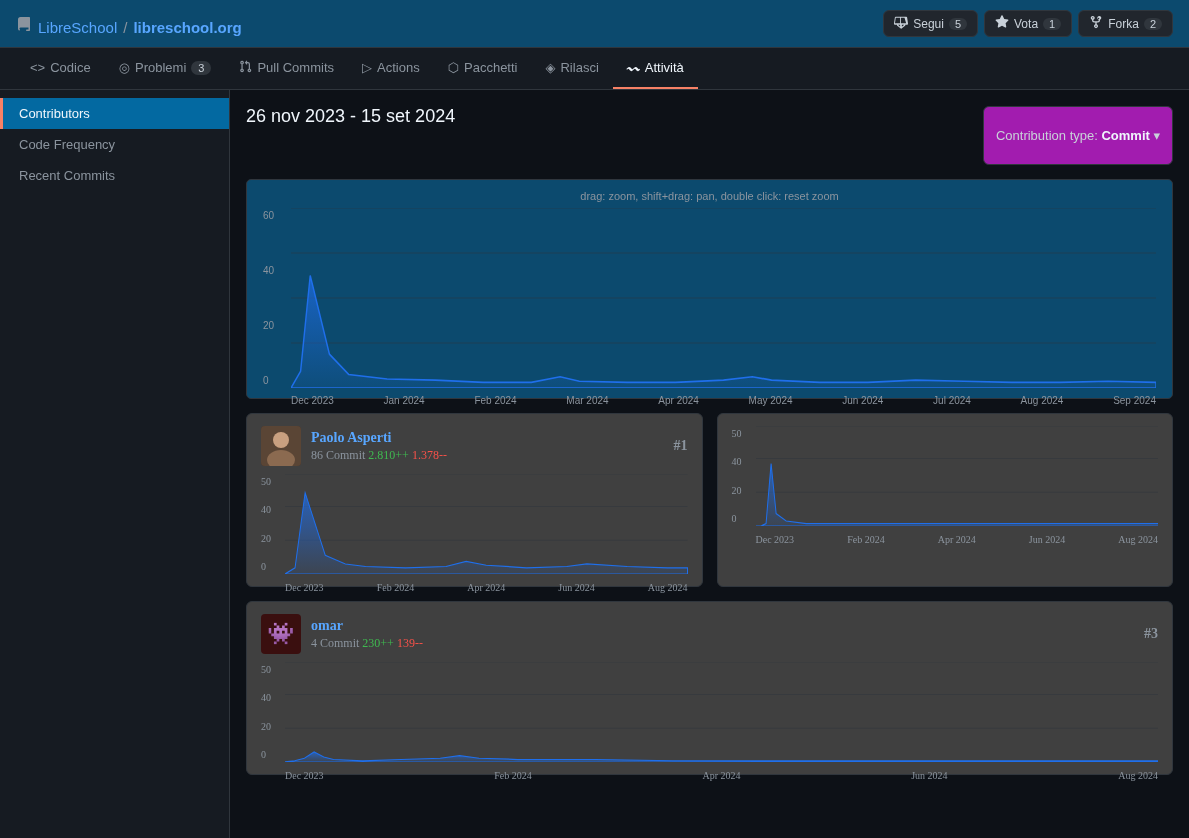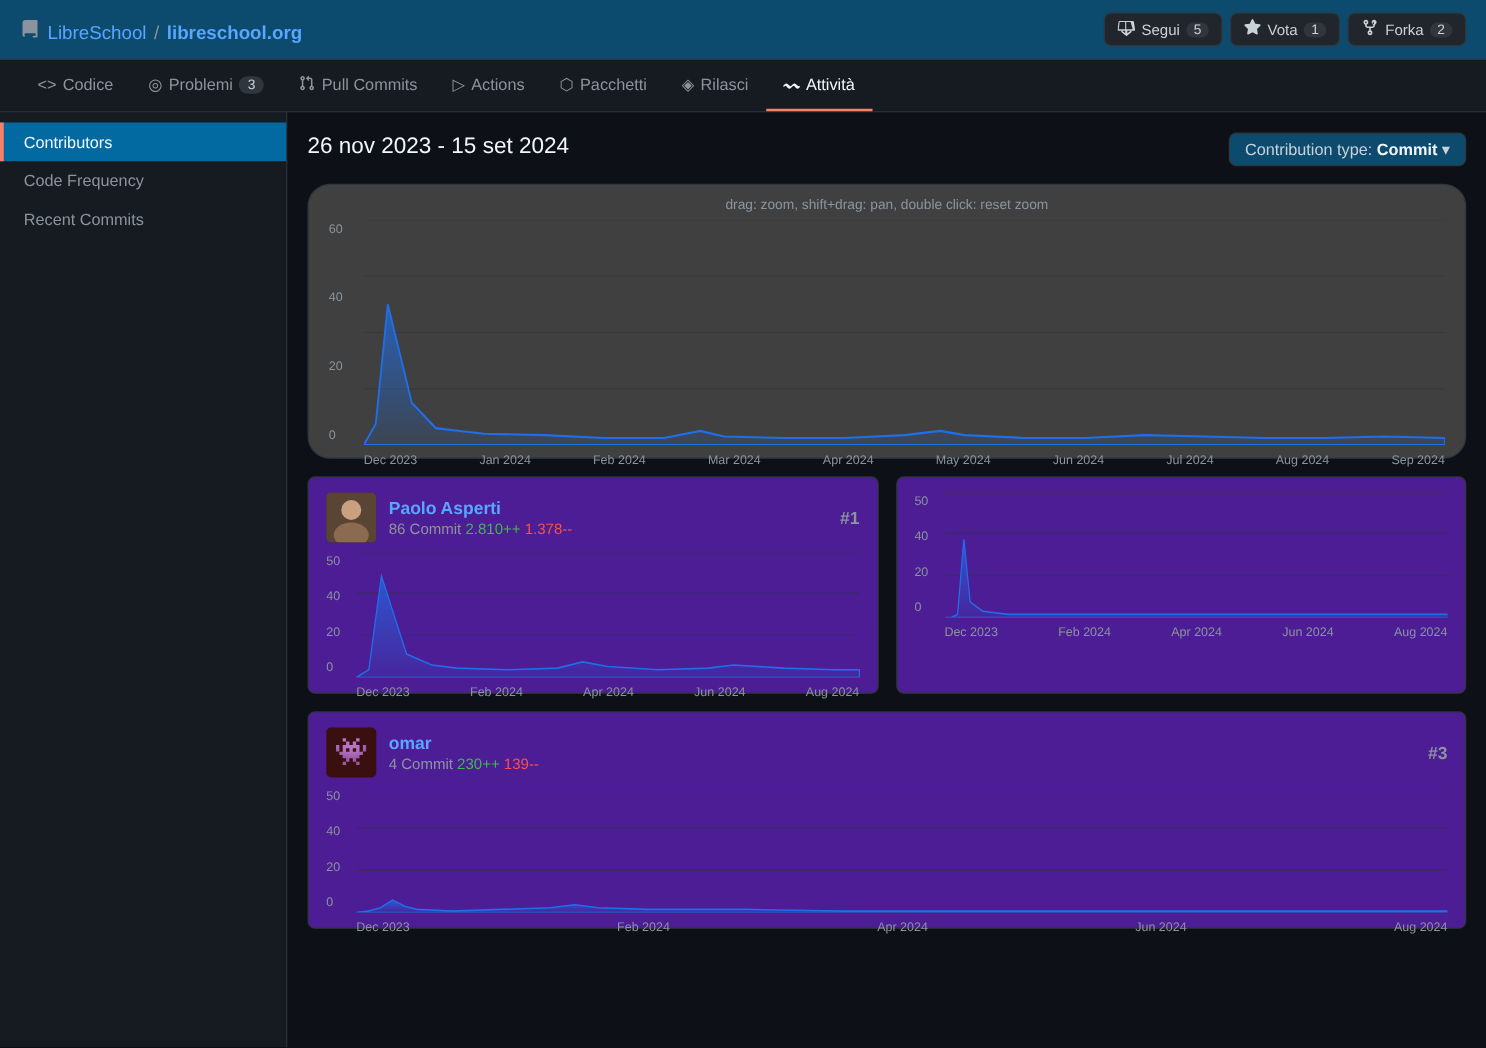--- a/index.html
+++ b/index.html
@@ -129,35 +129,35 @@
       justify-content: space-between;
       align-items: flex-start;
       margin-bottom: 14px;
     }
     .date-range {
       font-size: 18px;
       color: #f0f6fc;
       font-weight: 400;
     }
     .contribution-type-btn {
-      background: #0c4a6e;
+      background: #a21caf;
       border: 1px solid #30363d;
       border-radius: 6px;
       color: #c9d1d9;
-      padding: 5px 12px;
+      padding: 21px 12px;
       cursor: pointer;
       font-size: 13px;
     }
     .contribution-type-btn strong { color: #f0f6fc; }
 
     
     .chart-box {
-      background: #404040;
+      background: #0c4a6e;
       border: 1px solid #30363d;
-      border-radius: 18px;
+      border-radius: 5px;
       padding: 10px 16px 10px;
       margin-bottom: 14px;
     }
     .chart-hint {
       text-align: center;
       font-size: 11px;
       color: #8b949e;
       margin-bottom: 6px;
     }
     .chart-area {
@@ -169,24 +169,25 @@
       height: 100%;
     }
 
     
     .contributors-grid {
       display: grid;
       grid-template-columns: 1fr 1fr;
       gap: 14px;
     }
     .contributor-card {
-      background: #4c1d95;
+      background: #404040;
       border: 1px solid #30363d;
       border-radius: 6px;
       padding: 12px 14px;
+      font-family: Liberation Serif, serif;
     }
     .contributor-card.full-width {
       grid-column: 1 / -1;
     }
     .contributor-header {
       display: flex;
       align-items: center;
       justify-content: space-between;
       margin-bottom: 8px;
     }

